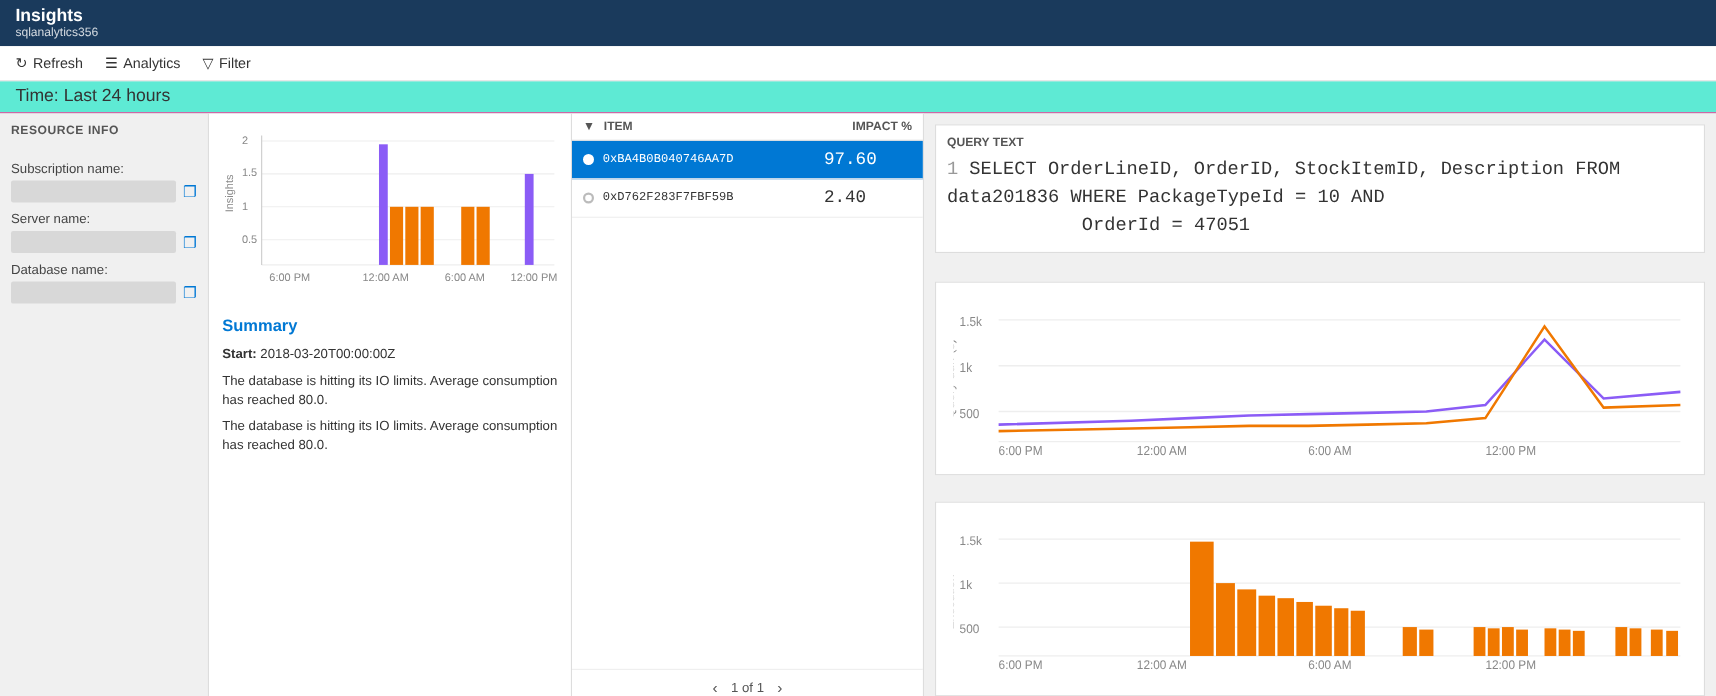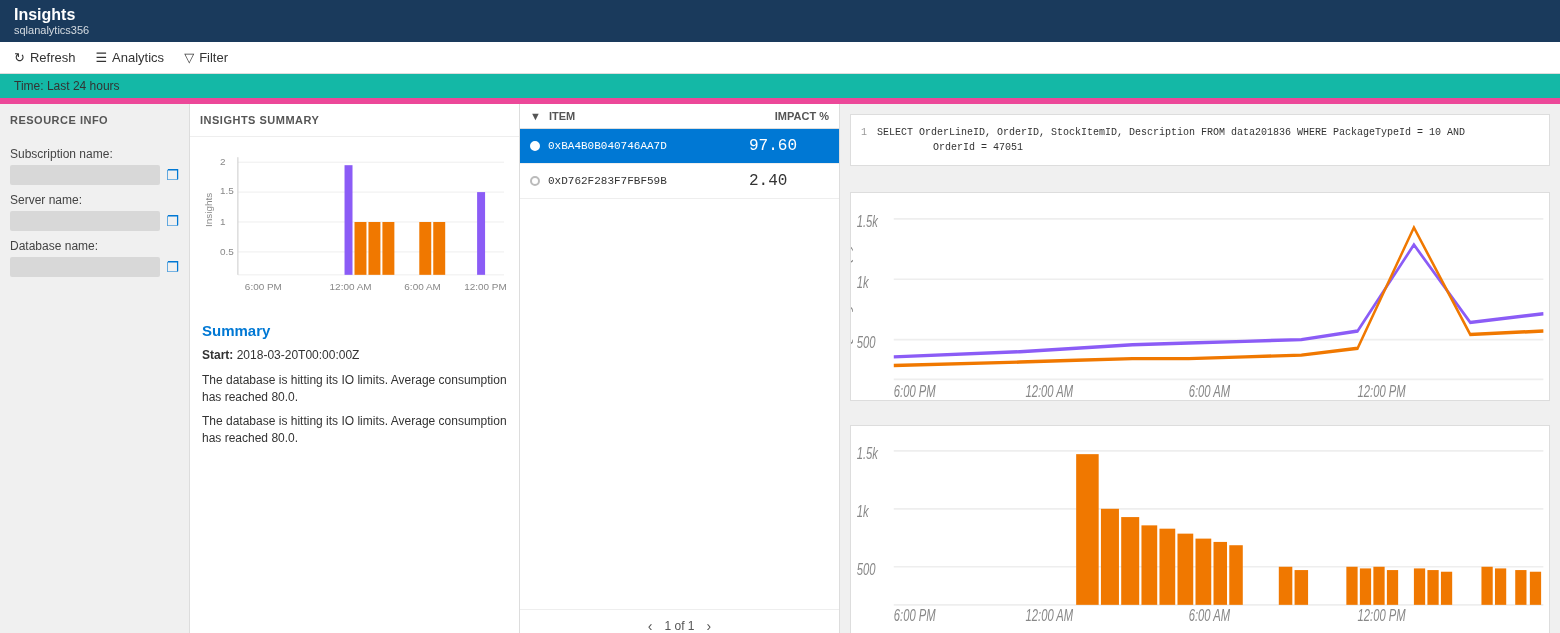--- a/index.html
+++ b/index.html
@@ -29,24 +29,24 @@
       gap: 5px;
       font-size: 13px;
       color: #333;
       cursor: pointer;
       background: none;
       border: none;
     }
 
     
     .time-bar {
-      background: #14b8a6;
+      background: #5eead4;
       padding: 5px 14px;
-      font-size: 12px;
-      border-bottom: 6px solid #ec4899;
+      font-size: 16px;
+      border-bottom: 1px solid #ec4899;
     }
 
     
     .main-layout {
       display: flex;
       height: calc(633px - 95px);
       overflow: hidden;
     }
 
     
@@ -208,45 +208,44 @@
     }
     .query-text-label {
       font-size: 11px;
       font-weight: 600;
       color: #555;
       text-transform: uppercase;
       margin-bottom: 6px;
     }
     .query-text-content {
       font-family: 'Courier New', monospace;
-      font-size: 10px;
+      font-size: 17px;
       color: #333;
       line-height: 1.5;
     }
     .query-line-num {
       color: #999;
       margin-right: 10px;
       user-select: none;
     }
 
     .charts-container {
       display: flex;
       flex-direction: column;
       gap: 0;
       flex: 1;
       overflow: hidden;
     }
     .chart-box {
       background: white;
       margin: 16px 10px 8px 10px;
-      padding: 0;
+      padding: 16px;
       border: 1px solid #ddd;
       flex: 1;
       position: relative;
-      font-style: italic;
     }
 
     
     .axis-label { font-size: 10px; fill: #888; }
     .grid-line { stroke: #eee; stroke-width: 1; }
   </style>
 </head>
 <body>
 
 <div class="app-header">
@@ -294,21 +293,20 @@
     <div class="resource-field">
       <label>Database name:</label>
       <div class="resource-field-row">
         <div class="resource-field-value"></div>
         <span class="edit-icon">❐</span>
       </div>
     </div>
   </div>
 
   <div class="insights-panel">
-    <h4>INSIGHTS SUMMARY</h4>
 
     <div class="chart-area">
       <svg class="chart-svg" viewBox="0 0 310 155">
 
         <text x="20" y="18" class="axis-label">2</text>
         <text x="20" y="47" class="axis-label">1.5</text>
         <text x="20" y="78" class="axis-label">1</text>
         <text x="20" y="108" class="axis-label">0.5</text>
 
         <line x1="38" y1="15" x2="305" y2="15" class="grid-line"></line>
@@ -375,20 +373,21 @@
         <span>of</span>
         <span>1</span>
       </span>
       <span class="pagination-btn">›</span>
     </div>
   </div>
 
   <div class="query-panel">
 
     <div class="query-text-box">
+      <div class="query-text-label">QUERY TEXT</div>
       <div class="query-text-content">
         <span class="query-line-num">1</span><span>SELECT OrderLineID, OrderID, StockItemID, Description FROM data201836 WHERE PackageTypeId = 10 AND<br>&nbsp;&nbsp;&nbsp;&nbsp;&nbsp;&nbsp;&nbsp;&nbsp;&nbsp;&nbsp;&nbsp;&nbsp;OrderId = 47051</span>
       </div>
     </div>
 
     <div class="charts-container">
 
       <div class="chart-box">
         <svg width="100%" height="100%" viewBox="0 0 620 120" preserveAspectRatio="none">
 

